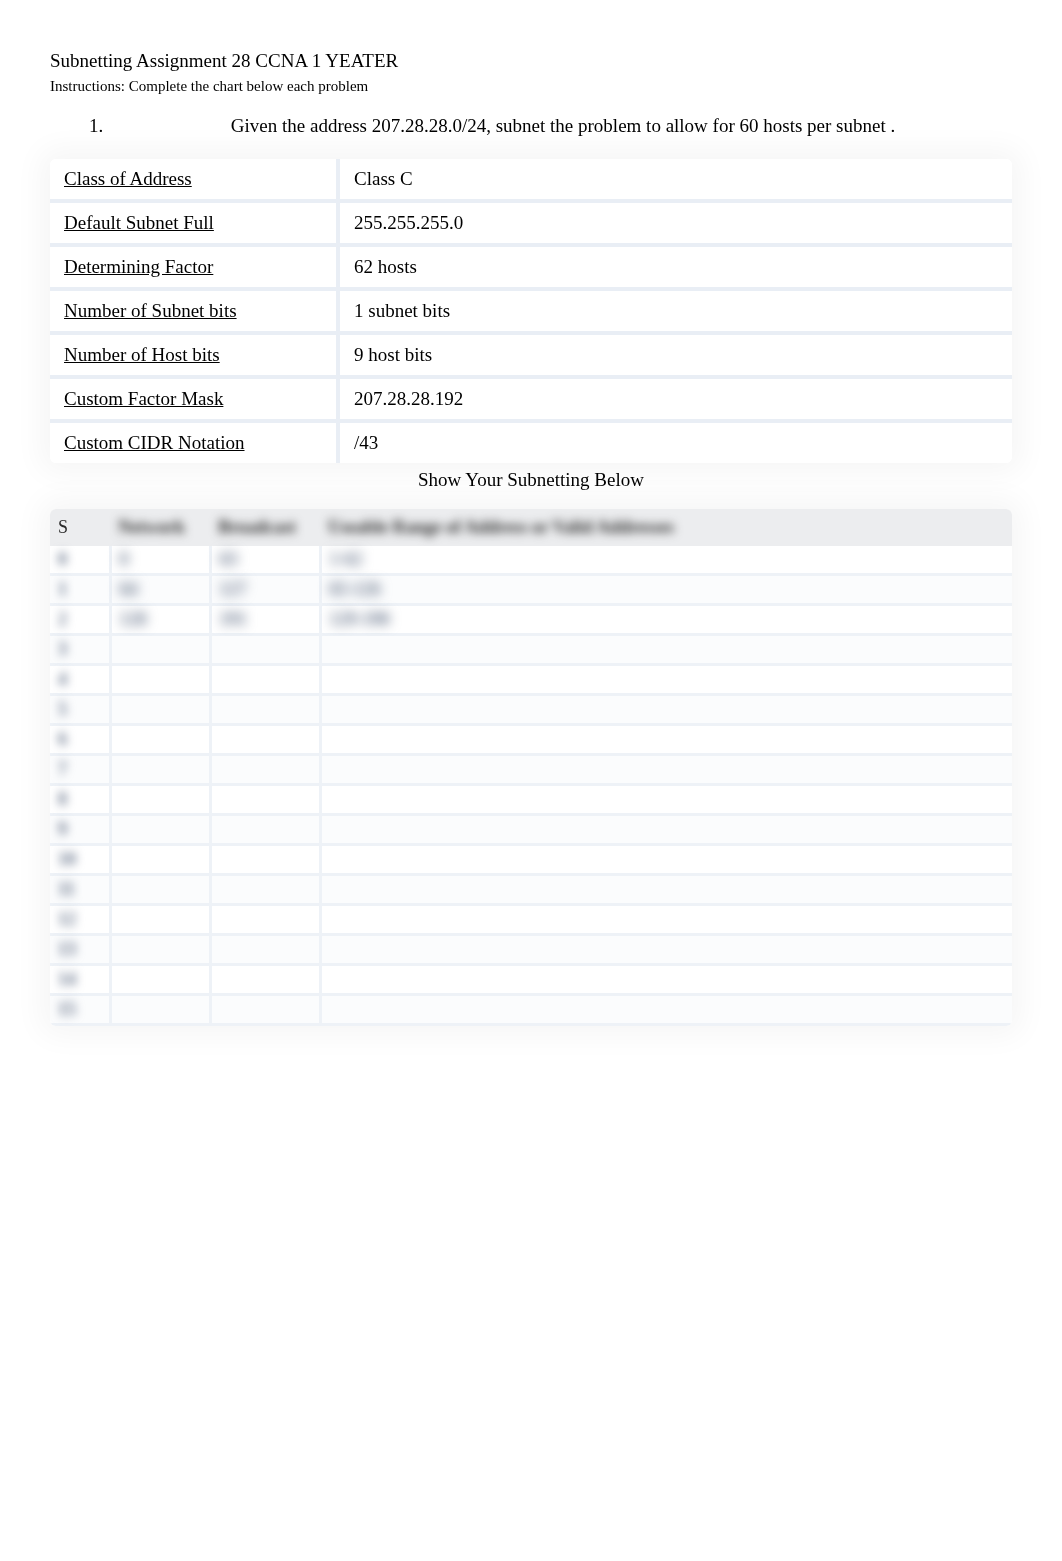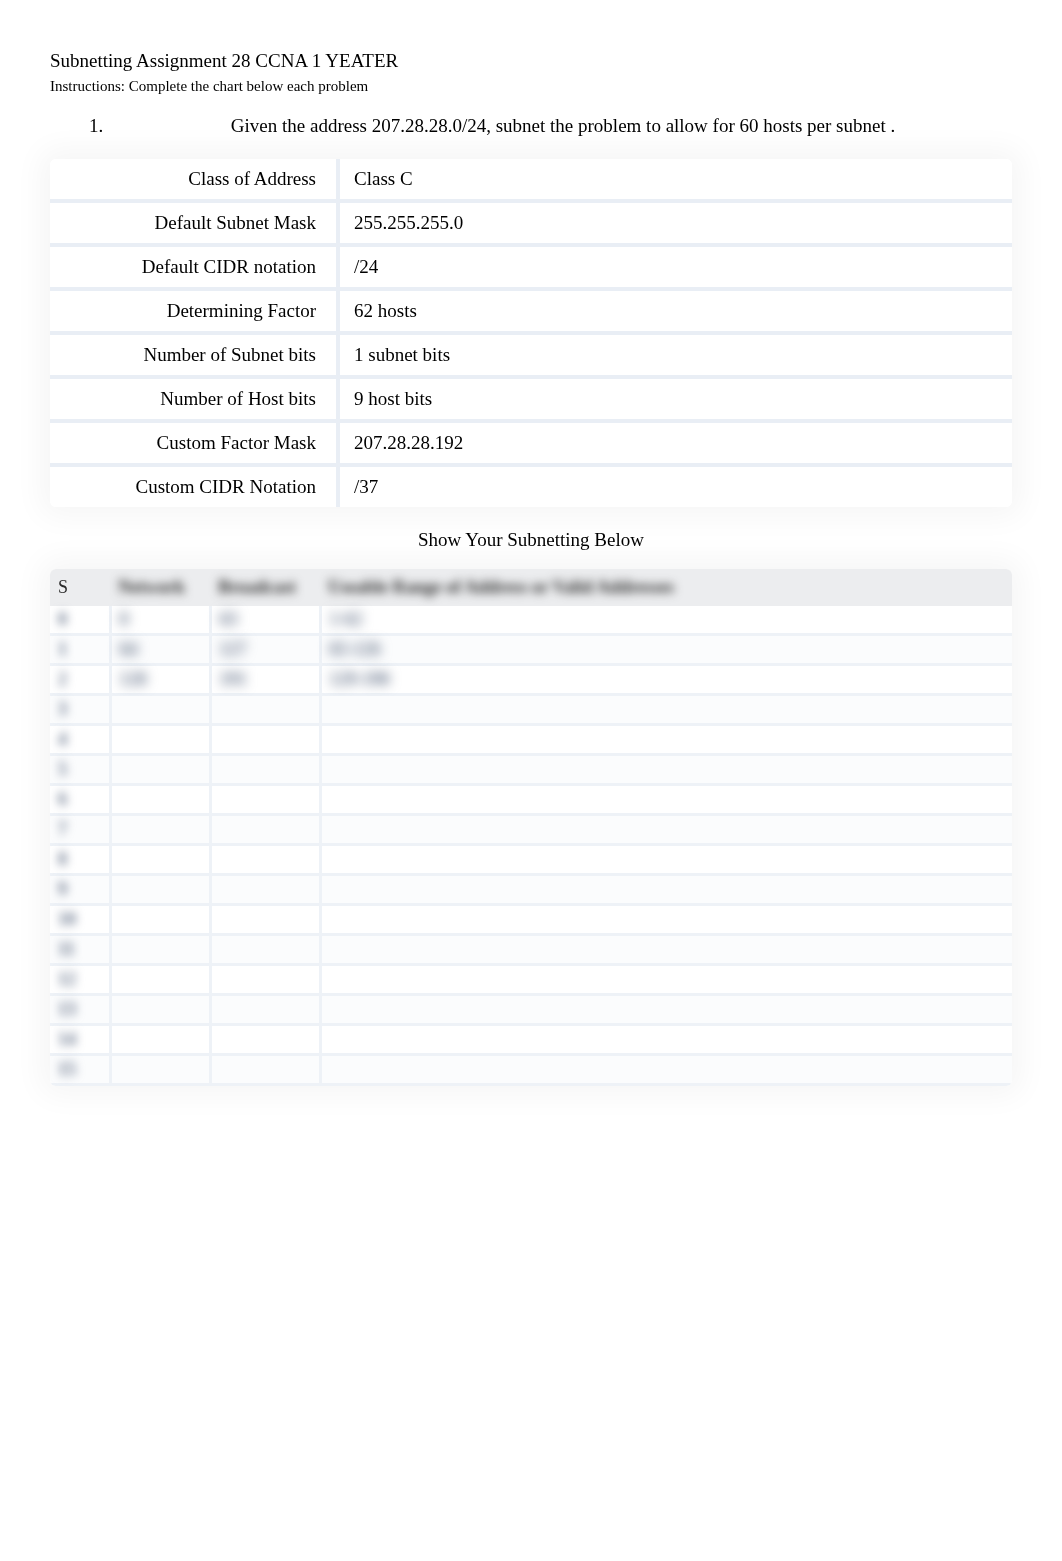--- a/index.html
+++ b/index.html
@@ -49,40 +49,41 @@
       overflow: hidden;
     }
     .props-table td {
       padding: 9px 14px;
       background: #ffffff;
       vertical-align: middle;
       font-size: 19px;
     }
     .props-table td.label {
       width: 290px;
-      text-align: right;
+      text-align: left;
       padding-right: 20px;
+      text-decoration: underline;
     }
     .props-table td.value {
       text-align: left;
     }
     .props-table tr td {
       border-bottom: 4px solid #e9eef5;
     }
     .props-table tr:last-child td {
       border-bottom: none;
     }
     .props-table td.label {
       border-right: 4px solid #e9eef5;
     }
 
     .show-line {
       text-align: center;
       font-size: 19px;
-      margin-top: 22px;
+      margin-top: 6px;
       margin-bottom: 18px;
     }
 
     
     .chart-wrap {
       width: 100%;
       box-shadow: 0 0 30px 10px rgba(0,0,0,0.04);
       border-radius: 6px;
       overflow: hidden;
     }
@@ -153,46 +154,42 @@
 </ol>
 
 <div class="props-wrap">
   <table class="props-table">
     <tbody id="props-body">
         <tr>
           <td class="label">Class of Address</td>
           <td class="value">Class C</td>
         </tr>
         <tr>
-          <td class="label">Default Subnet Mask</td>
+          <td class="label">Default Subnet Full</td>
           <td class="value">255.255.255.0</td>
-        </tr>
-        <tr>
-          <td class="label">Default CIDR notation</td>
-          <td class="value">/24</td>
         </tr>
         <tr>
           <td class="label">Determining Factor</td>
           <td class="value">62 hosts</td>
         </tr>
         <tr>
           <td class="label">Number of Subnet bits</td>
           <td class="value">1 subnet bits</td>
         </tr>
         <tr>
           <td class="label">Number of Host bits</td>
           <td class="value">9 host bits</td>
         </tr>
         <tr>
           <td class="label">Custom Factor Mask</td>
           <td class="value">207.28.28.192</td>
         </tr>
         <tr>
           <td class="label">Custom CIDR Notation</td>
-          <td class="value">/37</td>
+          <td class="value">/43</td>
         </tr>
       </tbody>
   </table>
 </div>
 
 <div class="show-line">Show Your Subnetting Below</div>
 
 <div class="chart-wrap">
   <table class="chart-table">
     <colgroup>

